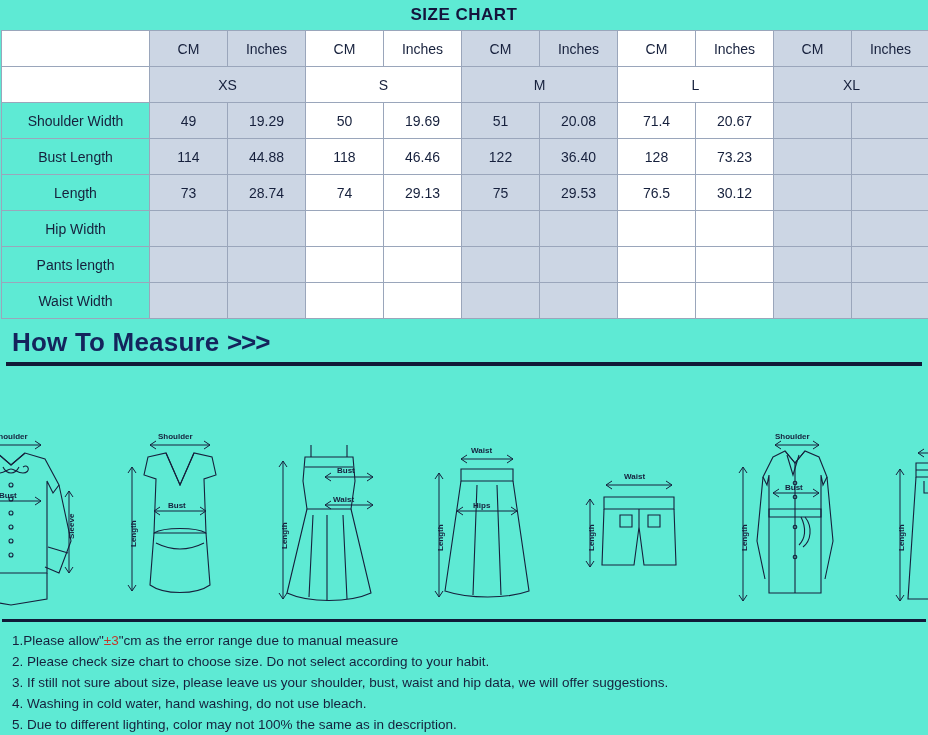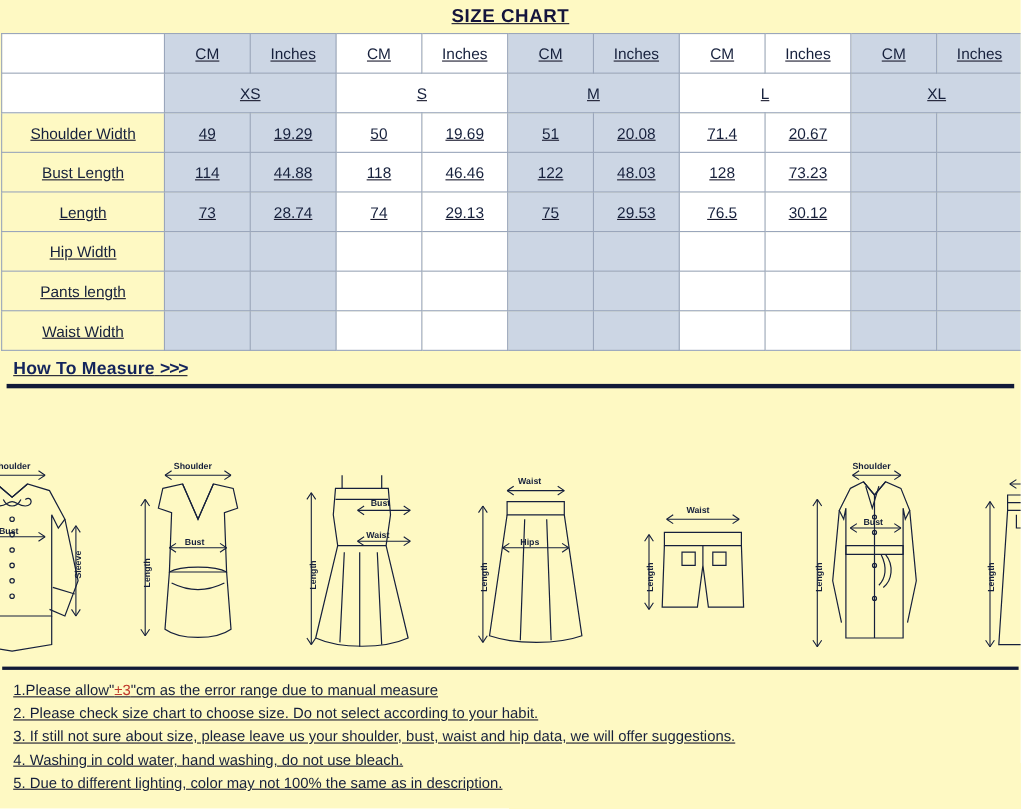--- a/index.html
+++ b/index.html
@@ -7,22 +7,21 @@
     margin: 0; padding: 0;
     width: 928px; height: 735px;
     background: #ffffff;
     font-family: "Liberation Sans", sans-serif;
     color: #1a1a2e;
   }
   #page {
     width: 928px; height: 735px;
     position: relative;
     overflow: hidden;
-    background: #fef9c3;
-    text-decoration: underline;
+    background: #5eead4;
   }
   
   .title-bar {
     height: 30px;
     display: flex;
     align-items: center;
     justify-content: center;
     font-size: 17px;
     font-weight: bold;
     letter-spacing: 0.5px;
@@ -66,21 +65,21 @@
   .plain { background: #ffffff; }
   .num { font-size: 15px; }
   .blank-label { background: #ffffff; }
 
   
   .how-wrap {
     margin-top: 4px;
     padding: 0 2px;
   }
   .how-title {
-    font-size: 16px;
+    font-size: 26px;
     font-weight: bold;
     color: #14245c;
     padding: 4px 10px 2px 10px;
     letter-spacing: 0.2px;
   }
   .how-title .arrows {
     color: #14245c;
     letter-spacing: -1px;
   }
   .rule {
@@ -174,21 +173,21 @@
         <td class="num shade"></td>
       </tr>
 
       <tr>
         <td class="row-label">Bust Length</td>
         <td class="num shade">114</td>
         <td class="num shade">44.88</td>
         <td class="num plain">118</td>
         <td class="num plain">46.46</td>
         <td class="num shade">122</td>
-        <td class="num shade">48.03</td>
+        <td class="num shade">36.40</td>
         <td class="num plain">128</td>
         <td class="num plain">73.23</td>
         <td class="num shade"></td>
         <td class="num shade"></td>
       </tr>
 
 
       <tr>
         <td class="row-label">Length</td>
         <td class="num shade">73</td>

